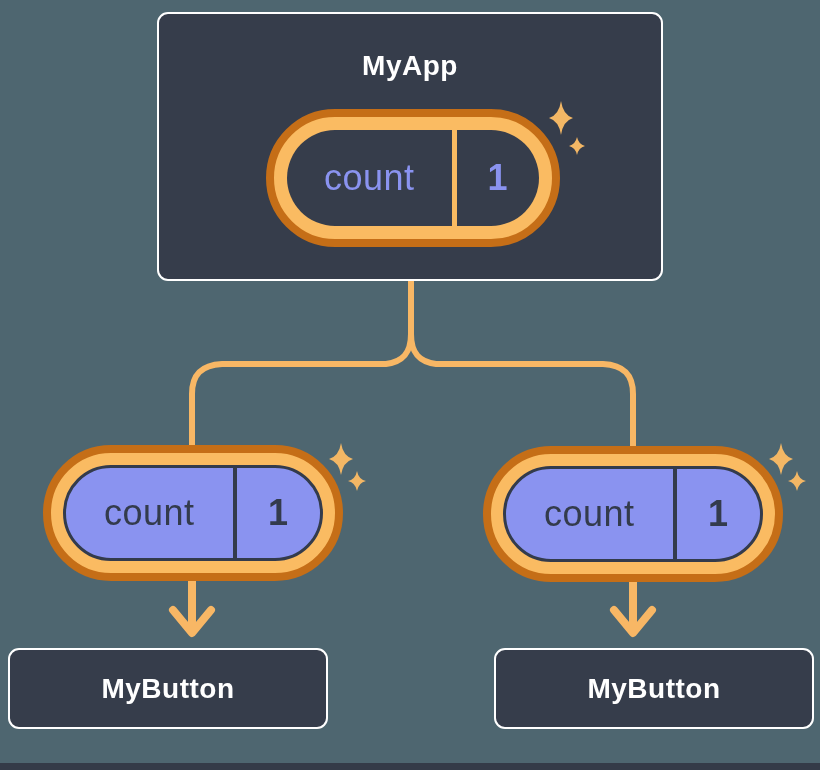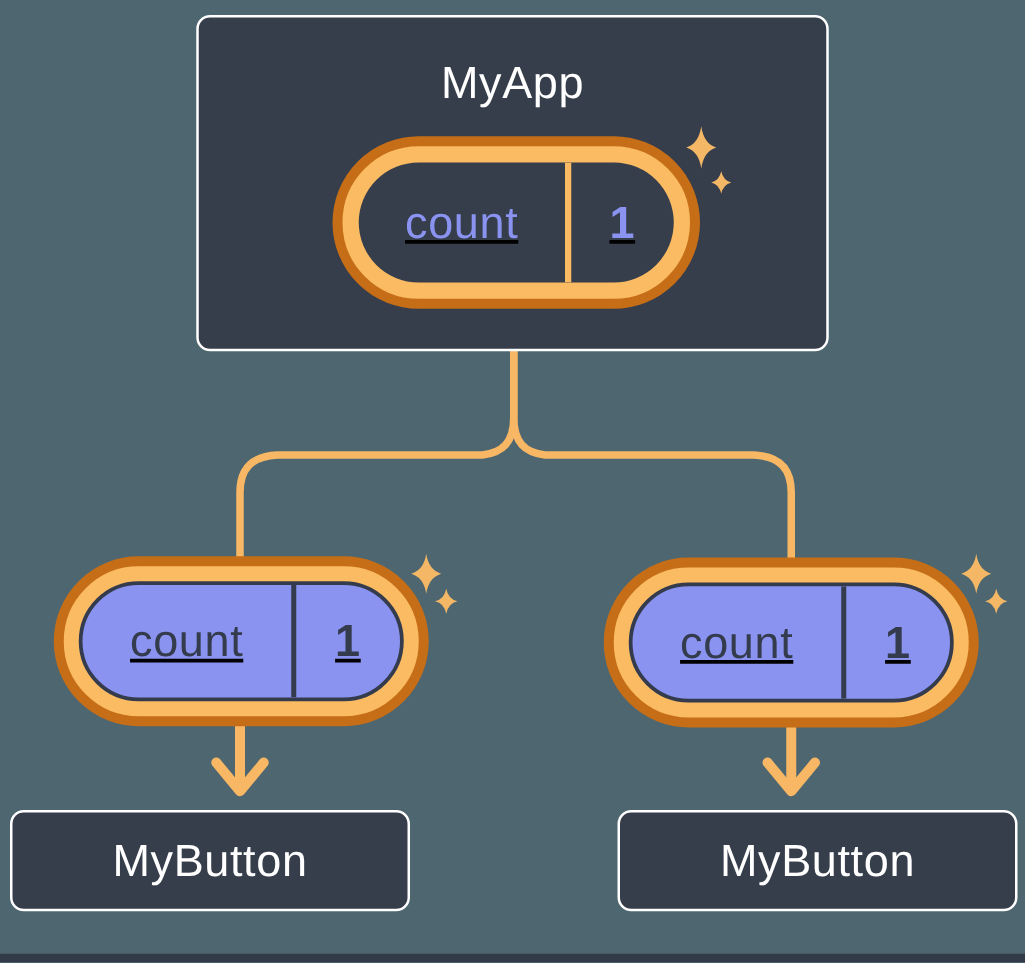--- a/index.html
+++ b/index.html
@@ -45,22 +45,22 @@
     border: 2px solid var(--panel-border, #FFFFFF);
     border-radius: 11px;
   }
   .root-box  { left: 157px; top: 12px;  width: 506px; height: 269px; }
   .child-box { width: 320px; height: 81px; display: flex; align-items: center; justify-content: center; }
   .child-box.left-box  { left: 8px;   top: 648px; }
   .child-box.right-box { left: 494px; top: 648px; }
 
   .node-title {
     color: var(--title-text, #FFFFFF);
-    font-size: 36px;
-    font-weight: 400;
+    font-size: 28px;
+    font-weight: 700;
     letter-spacing: 0.5px;
     text-align: center;
   }
   .root-box .node-title { margin-top: 32px; line-height: 40px; }
 
   .pill {
     position: absolute;
     z-index: 2;
     border: 8px solid var(--ring-outer, #C56E17);
     background: var(--ring-inner, #FABB62);
@@ -71,21 +71,20 @@
   .child-pill { width: 300px; height: 136px; padding: 12px; }
   .child-pill.left-pill  { left: 43px;  top: 445px; }
   .child-pill.right-pill { left: 483px; top: 446px; }
 
   .pill-inner {
     height: 100%;
     border-radius: 999px;
     display: flex;
     align-items: stretch;
     overflow: hidden;
-    text-decoration: underline;
   }
   .pill-inner.dark   { background: var(--panel, #363D4B); }
   .pill-inner.purple {
     background: var(--pill-fill, #8A93F0);
     border: 3px solid var(--pill-text-dark, #333B4C);
   }
 
   .pill-seg {
     display: flex;
     align-items: center;

